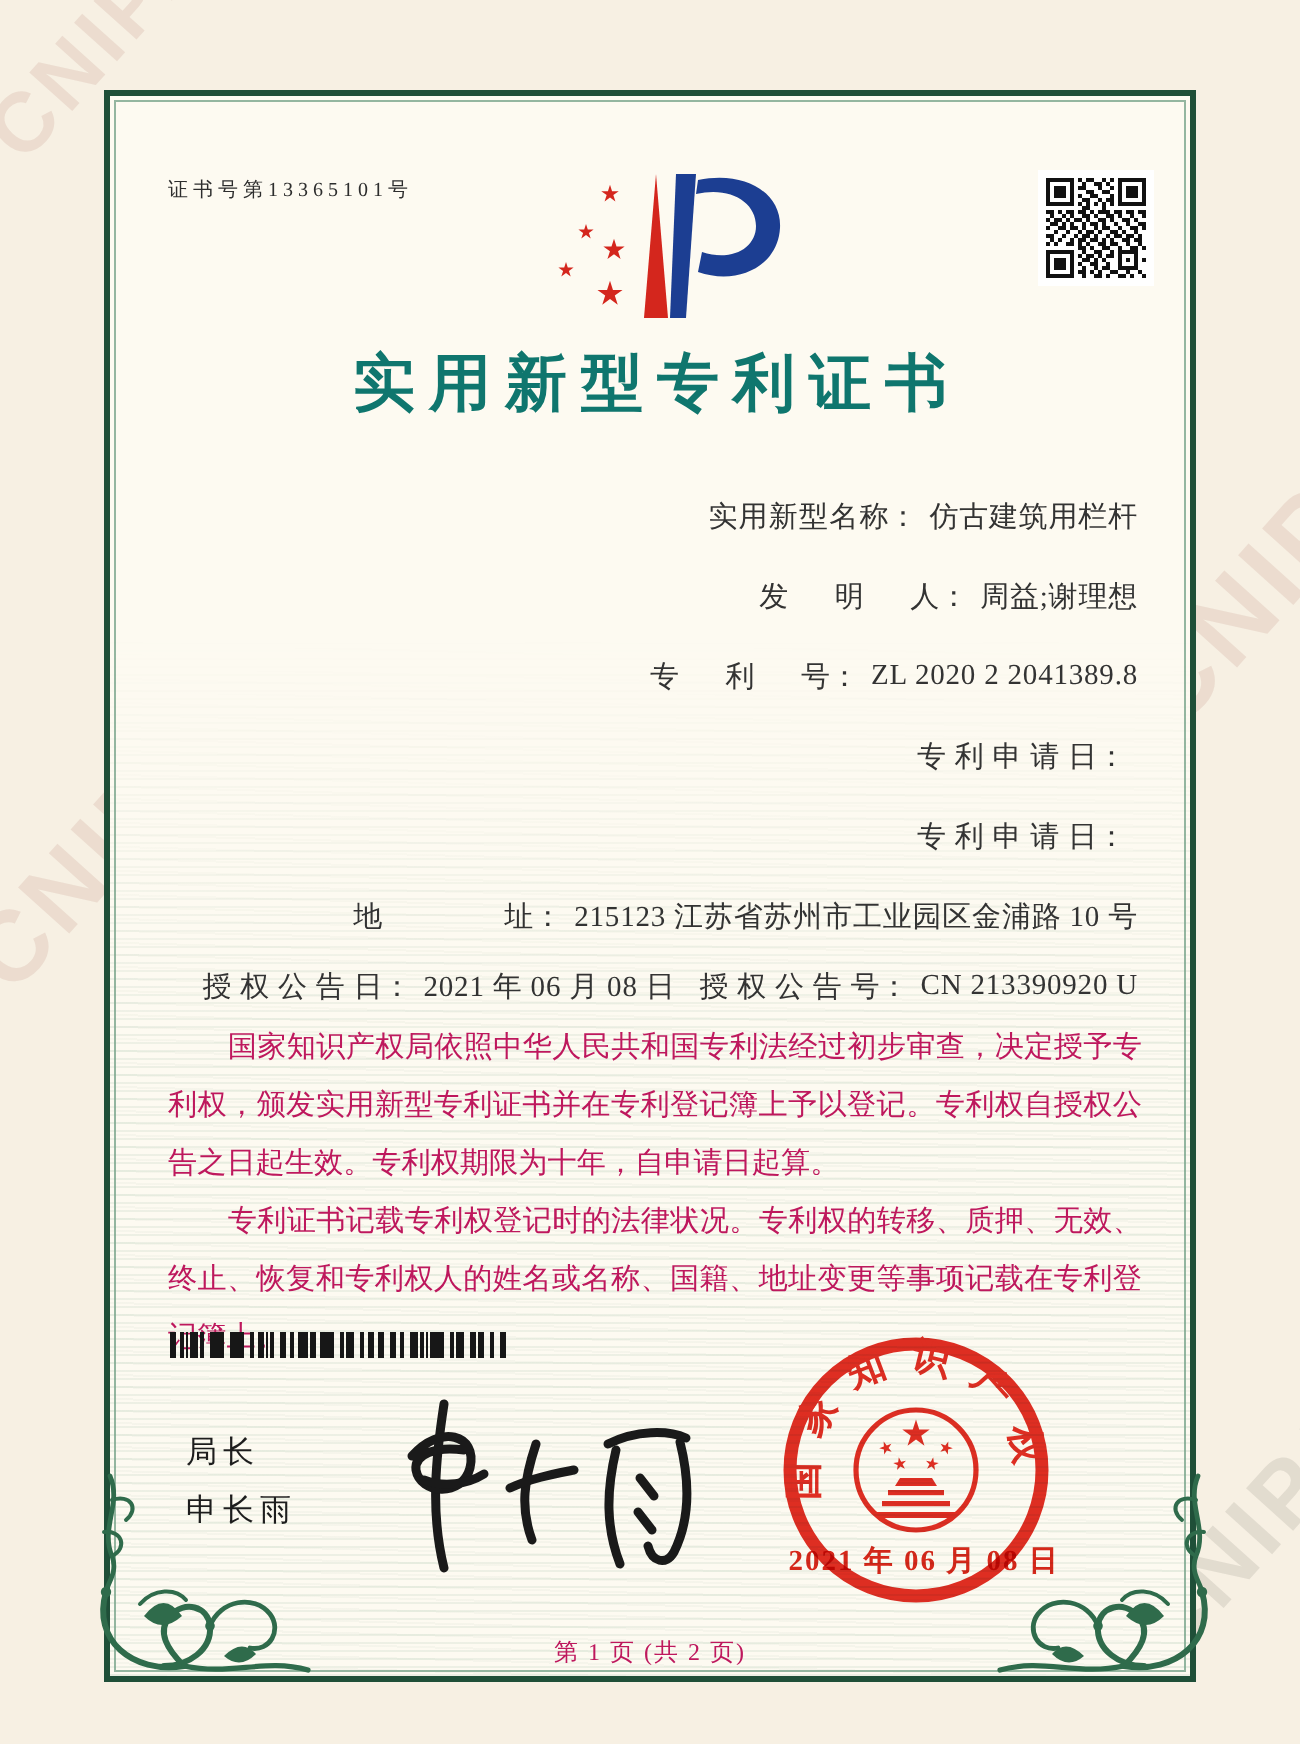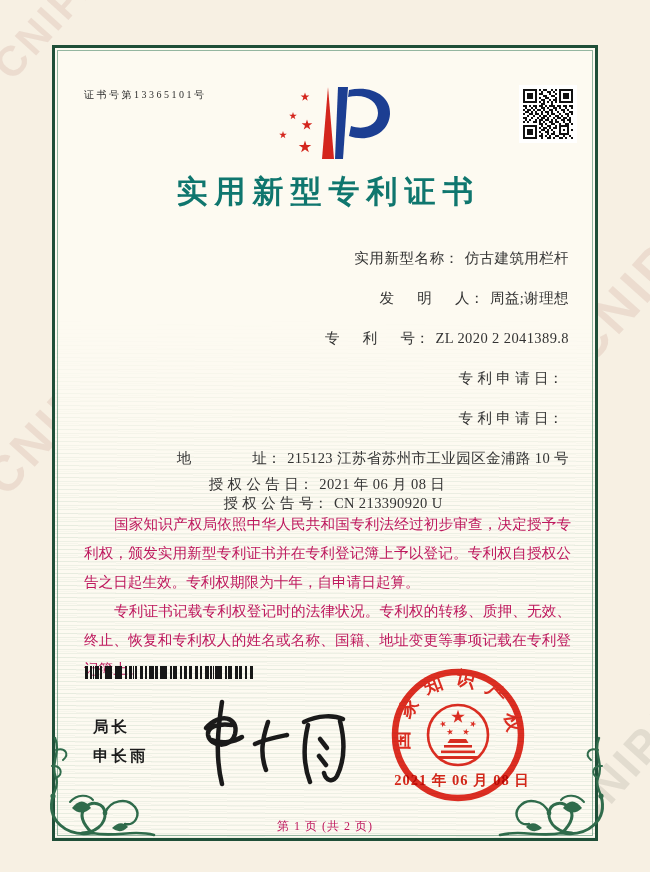--- a/index.html
+++ b/index.html
@@ -74,21 +74,21 @@
     font-size:14.5px; color:#333; z-index:4;
   }
   .frow { height:40px; display:flex; align-items:center;justify-content:flex-end; }
   .lab {
     display:inline-block; width:90px;
     text-align:justify; text-align-last:justify;
     color:#333;
   }
   .colon { margin:0 6px 0 0; }
   .val { letter-spacing:0.4px; white-space:nowrap; }
-  .grant-row { margin-top:-5px;flex-direction:column; }
+  .grant-row { margin-top:-5px; }
   .pair { display:flex; align-items:center; }
   .pair2 { margin-left:12px; }
 
   .paras {
     position:absolute; left:84px; top:510px; width:487px;
     font-size:14.6px; line-height:29px; color:#be185d;
     text-align:justify; z-index:4;
   }
   .paras p { margin:0; text-indent:2.05em; }
 
@@ -96,21 +96,21 @@
     position:absolute; left:85px; top:666px; width:168px; height:13px; z-index:4;
     background:
       repeating-linear-gradient(90deg,#171717 0 2px,transparent 2px 5px),
       repeating-linear-gradient(90deg,#171717 0 1px,transparent 1px 8px),
       repeating-linear-gradient(90deg,#171717 0 3px,transparent 3px 11px);
   }
 
   .officer {
     position:absolute; left:93px; top:712px; z-index:5;
     font-family:"Liberation Sans", sans-serif;
-    font-size:15.5px; font-weight:700; color:#1d1d1d;
+    font-size:15.5px; font-weight:400; color:#1d1d1d;
     letter-spacing:3px; line-height:29px;
   }
 
   .signature { position:absolute; left:192px; top:694px; width:156px; height:100px; z-index:5; }
 
   .seal {
     position:absolute; left:391px; top:668px; width:134px; height:134px;
     mix-blend-mode:multiply; opacity:0.95; z-index:6;
   }
   .seal-date {

